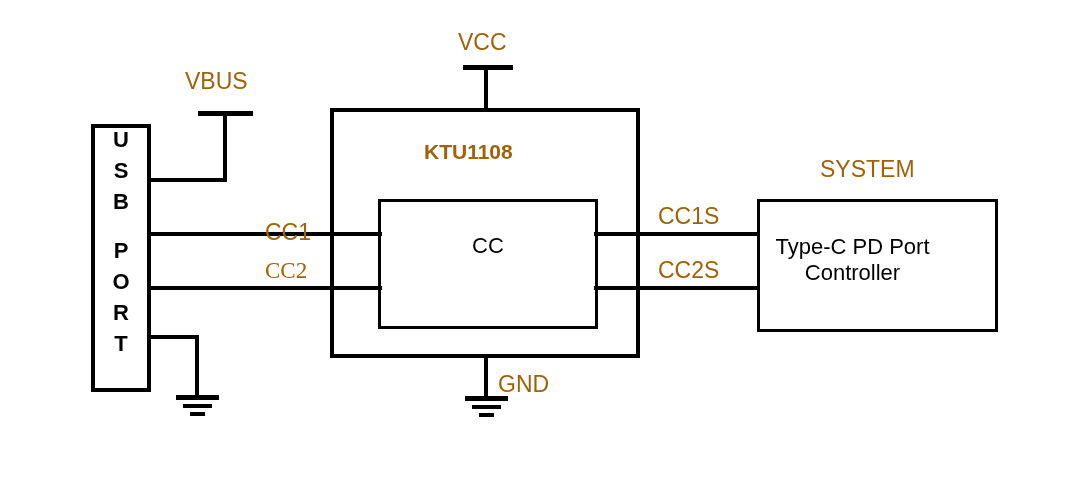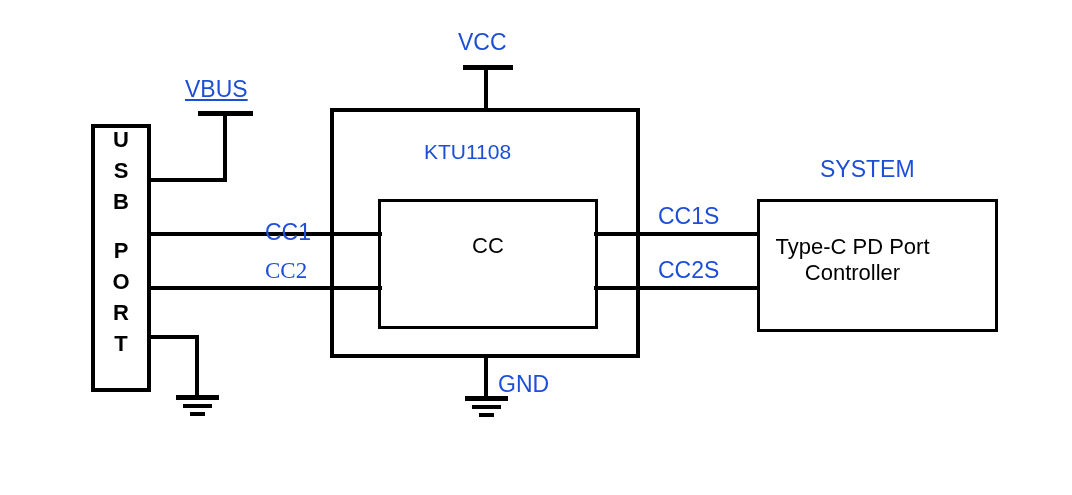--- a/index.html
+++ b/index.html
@@ -36,26 +36,26 @@
     position:absolute;
     background:#000000;
     width:4px;
   }
   .gnd-bar{
     position:absolute;
     background:#000000;
   }
   .label{
     position:absolute;
-    color:#1d4ed8;
+    color:#a16207;
     white-space:nowrap;
     line-height:1;
   }
   .lbl-22{font-size:23px;}
-  .lbl-bold{font-weight:normal;}
+  .lbl-bold{font-weight:bold;}
   .center{
     position:absolute;
     text-align:center;
     color:#000000;
     line-height:1.18;
   }
   
   #usb-letters{
     position:absolute;
     left:91px;
@@ -88,21 +88,21 @@
     <span class="ch">U</span>
     <span class="ch">S</span>
     <span class="ch">B</span>
     <span class="gap"></span>
     <span class="ch">P</span>
     <span class="ch">O</span>
     <span class="ch">R</span>
     <span class="ch">T</span>
   </div>
 
-  <div class="label lbl-22" style="left:185px; top:78px;text-decoration:underline;">VBUS</div>
+  <div class="label lbl-22" style="left:185px; top:70px;">VBUS</div>
 
   <div class="wire-h" style="left:198px; top:111px; width:55px; height:5px;"></div>
 
   <div class="wire-v" style="left:223px; top:113px; height:69px;"></div>
 
   <div class="wire-h" style="left:149px; top:178px; width:78px;"></div>
 
   <div class="box" style="left:330px; top:108px; width:310px; height:250px;"></div>
 
   <div class="label lbl-bold" style="left:424px; top:141px; font-size:21px;">KTU1108</div>

